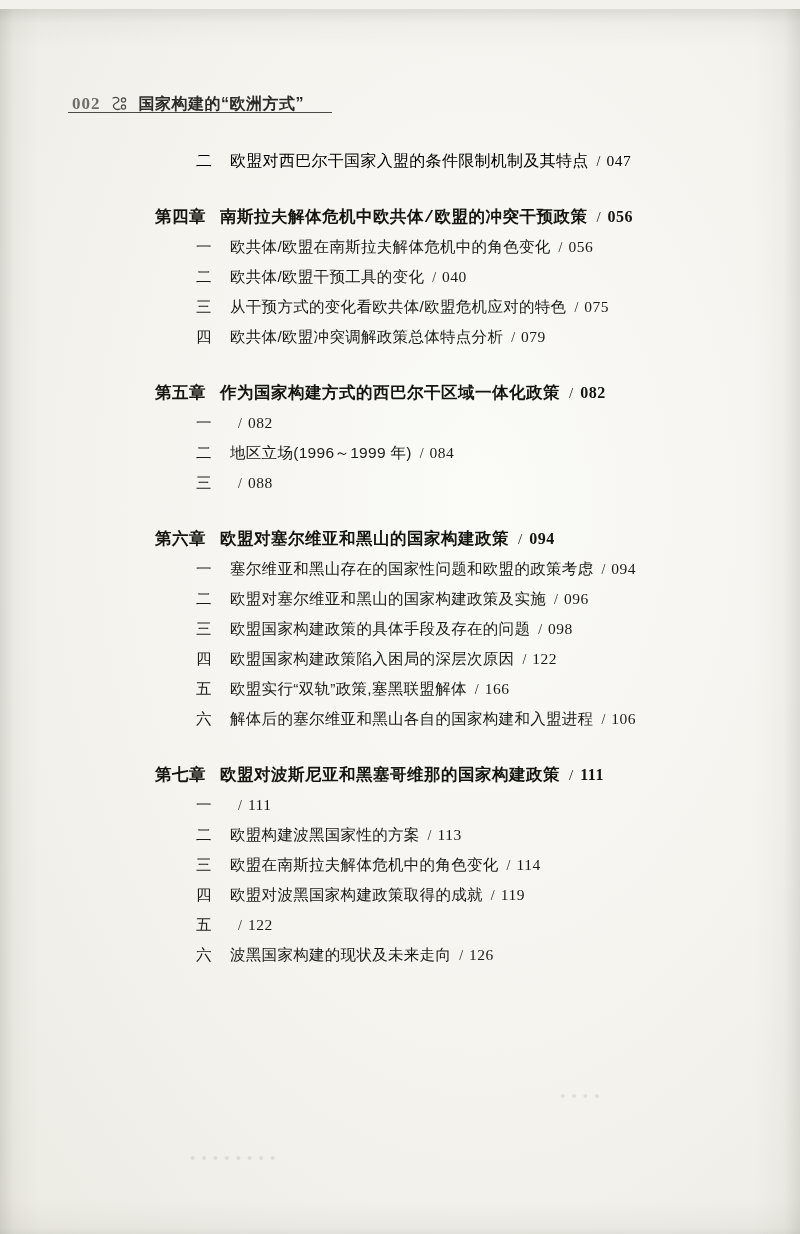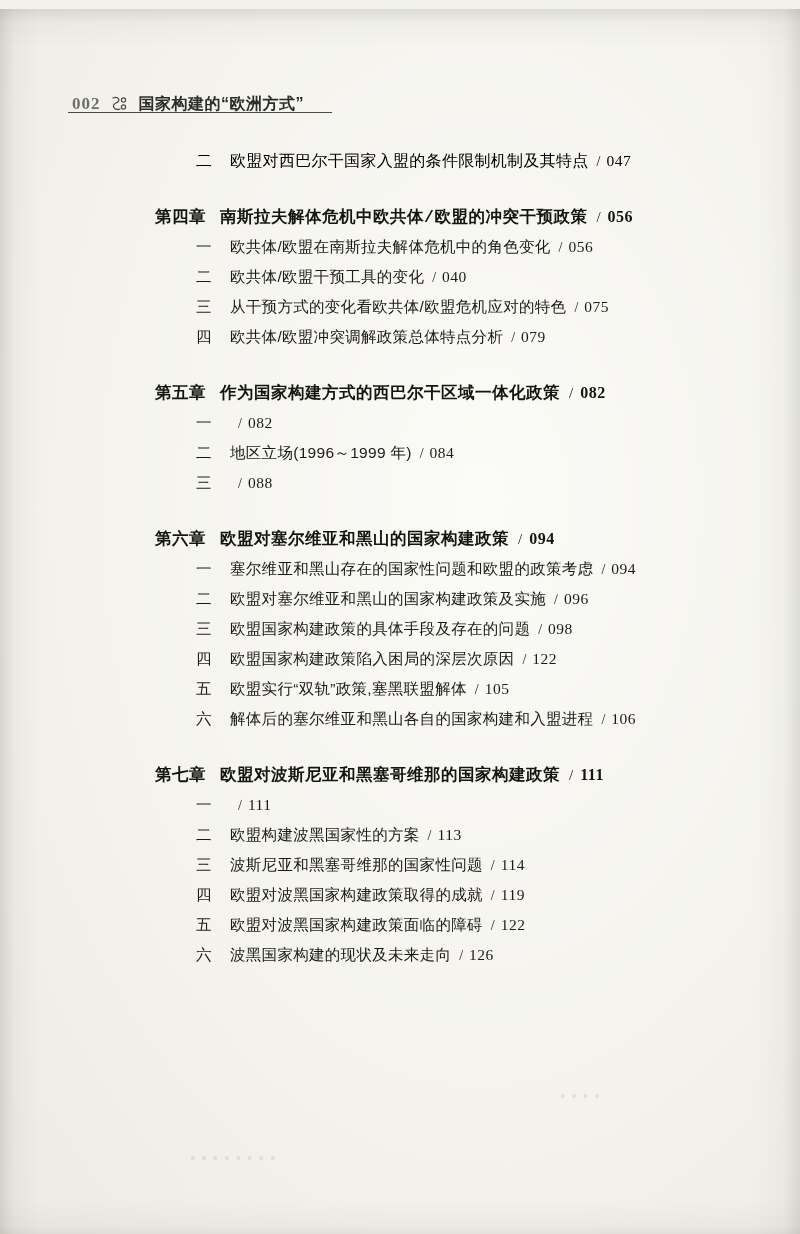--- a/index.html
+++ b/index.html
@@ -290,21 +290,21 @@
           <div class="section-line">
             <span class="sec-num">四</span>
             <span class="sec-title">欧盟国家构建政策陷入困局的深层次原因</span>
             <span class="sec-sep">/</span>
             <span class="sec-page">122</span>
           </div>
           <div class="section-line">
             <span class="sec-num">五</span>
             <span class="sec-title">欧盟实行“双轨”政策,塞黑联盟解体</span>
             <span class="sec-sep">/</span>
-            <span class="sec-page">105</span>
+            <span class="sec-page">166</span>
           </div>
           <div class="section-line">
             <span class="sec-num">六</span>
             <span class="sec-title">解体后的塞尔维亚和黑山各自的国家构建和入盟进程</span>
             <span class="sec-sep">/</span>
             <span class="sec-page">106</span>
           </div>
         </div>
       </div>
 
@@ -322,33 +322,32 @@
             <span class="sec-page">111</span>
           </div>
           <div class="section-line">
             <span class="sec-num">二</span>
             <span class="sec-title">欧盟构建波黑国家性的方案</span>
             <span class="sec-sep">/</span>
             <span class="sec-page">113</span>
           </div>
           <div class="section-line">
             <span class="sec-num">三</span>
-            <span class="sec-title">波斯尼亚和黑塞哥维那的国家性问题</span>
+            <span class="sec-title">欧盟在南斯拉夫解体危机中的角色变化</span>
             <span class="sec-sep">/</span>
             <span class="sec-page">114</span>
           </div>
           <div class="section-line">
             <span class="sec-num">四</span>
             <span class="sec-title">欧盟对波黑国家构建政策取得的成就</span>
             <span class="sec-sep">/</span>
             <span class="sec-page">119</span>
           </div>
           <div class="section-line">
             <span class="sec-num">五</span>
-            <span class="sec-title">欧盟对波黑国家构建政策面临的障碍</span>
             <span class="sec-sep">/</span>
             <span class="sec-page">122</span>
           </div>
           <div class="section-line">
             <span class="sec-num">六</span>
             <span class="sec-title">波黑国家构建的现状及未来走向</span>
             <span class="sec-sep">/</span>
             <span class="sec-page">126</span>
           </div>
         </div>

